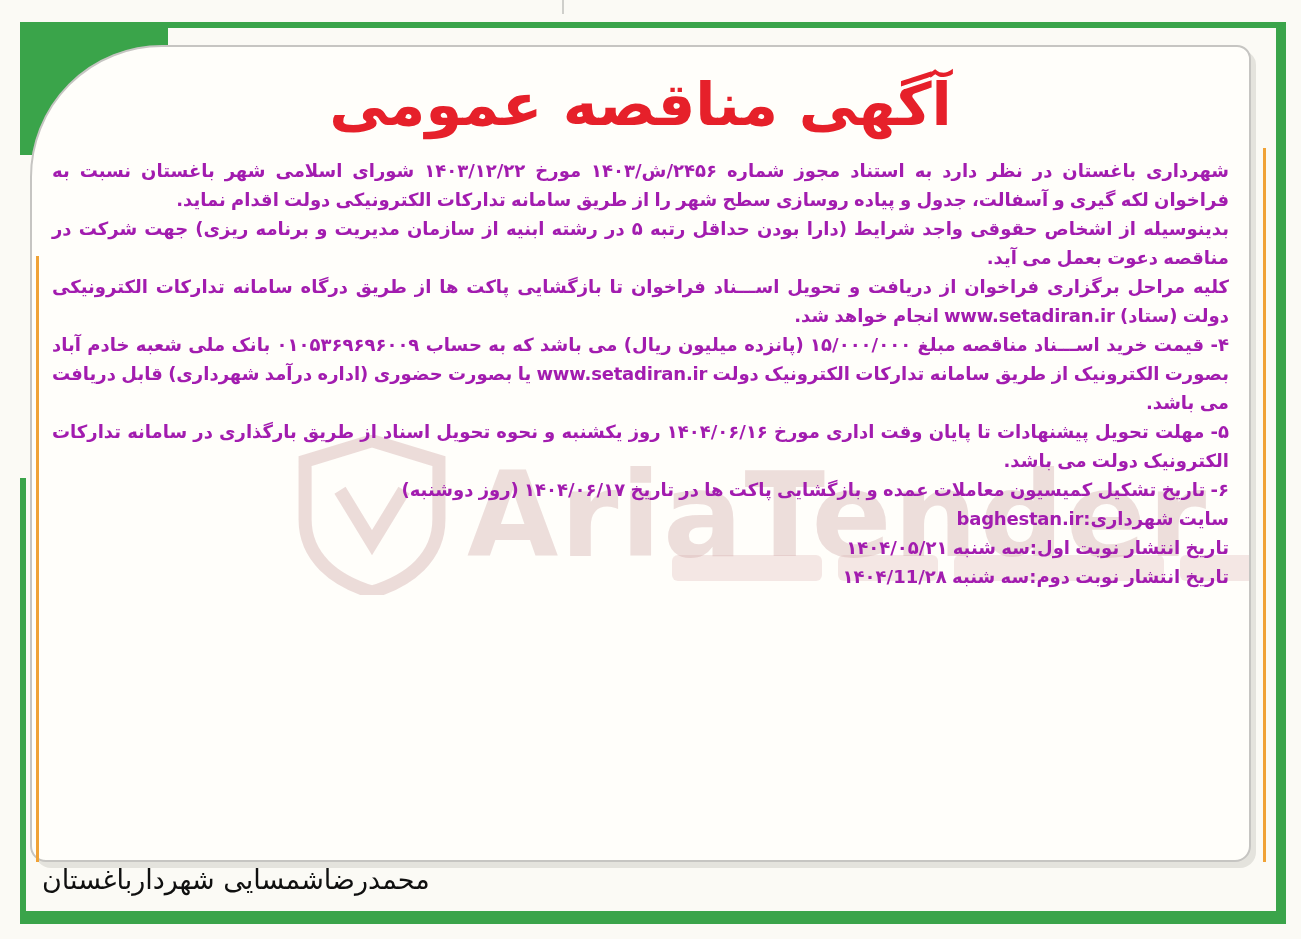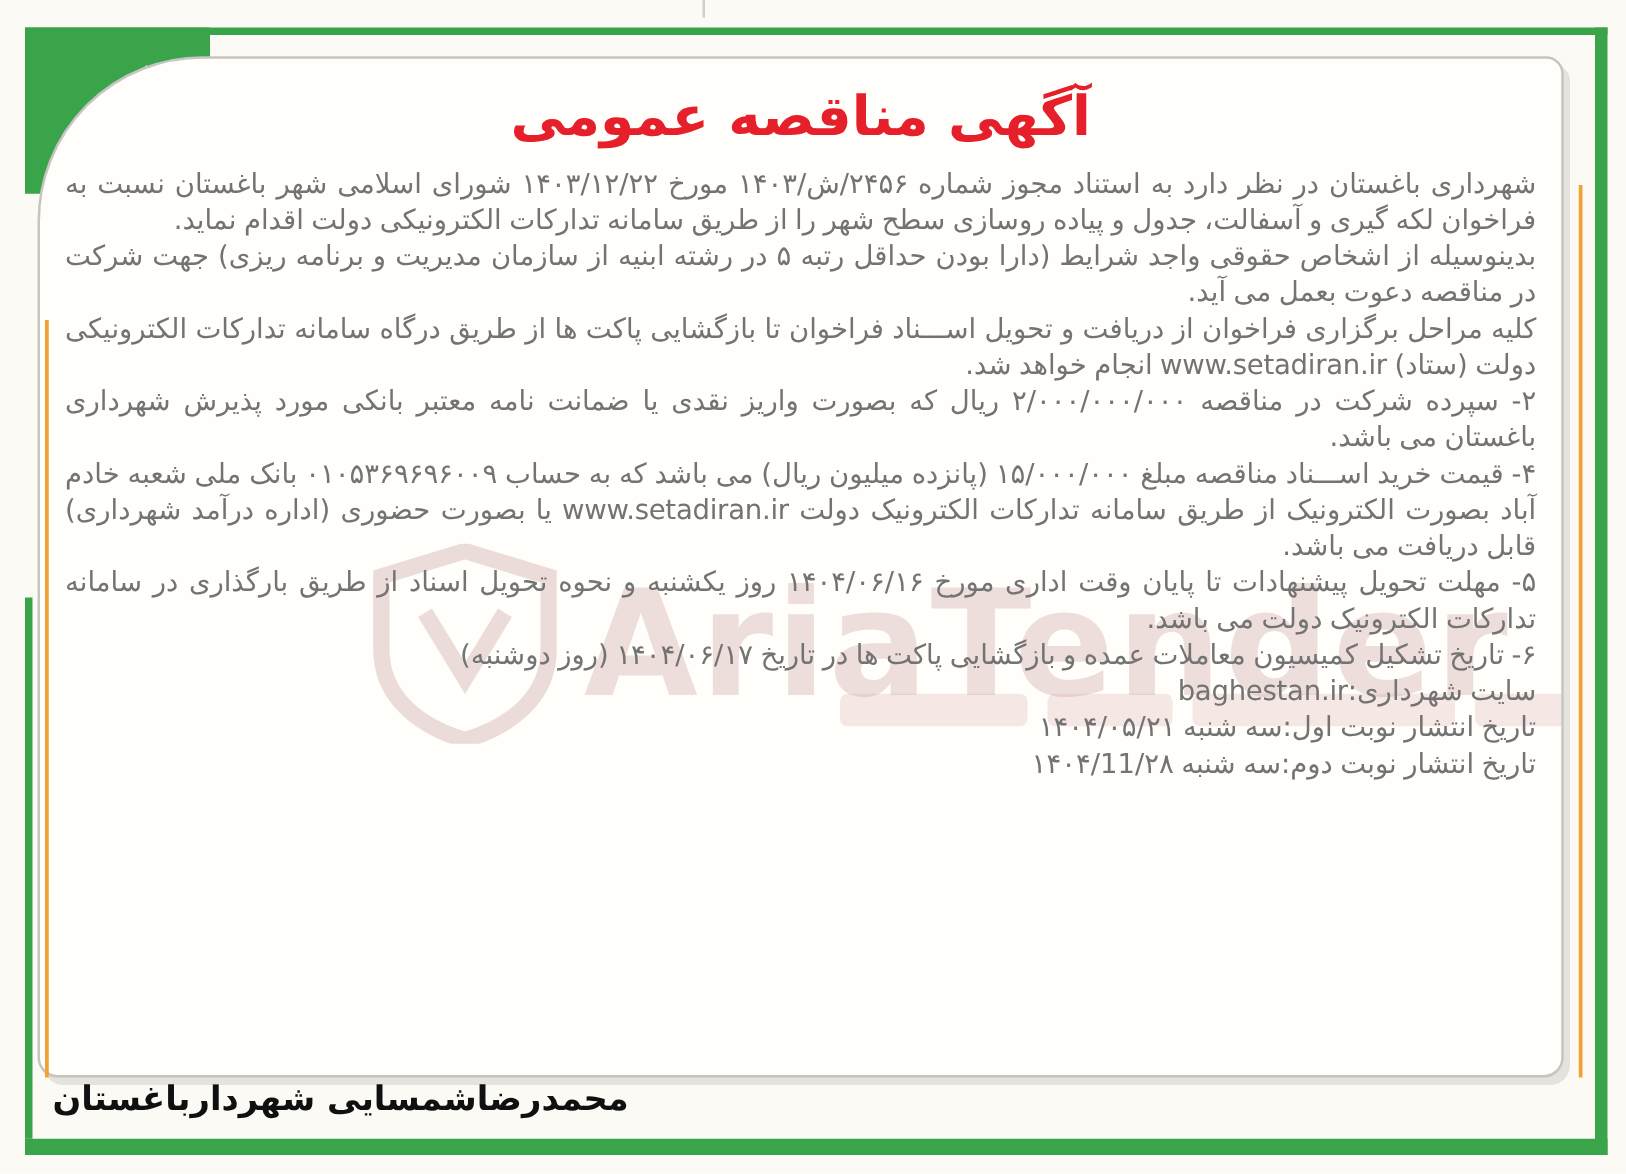--- a/index.html
+++ b/index.html
@@ -30,41 +30,41 @@
     background:var(--green);z-index:1;
     display:flex;align-items:center;justify-content:center;
   }
   .badge span{
     transform:rotate(-47deg) translate(-6px,-4px);
     color:#ffffff;font-weight:bold;font-size:22px;direction:rtl;white-space:nowrap;
     letter-spacing:1px;
   }
   .title{
     margin:14px 30px 0 30px;text-align:center;
-    color:var(--red);font-size:44px;font-weight:bold;line-height:1.5;
+    color:var(--red);font-size:59px;font-weight:bold;line-height:1.5;
   }
   .body-text{
     position:relative;z-index:3;
     margin:6px 20px 0 20px;direction:rtl;text-align:justify;
-    font-weight:normal;color:#737373;font-size:22px;line-height:29px;
+    font-weight:bold;color:#a21caf;font-size:18px;line-height:29px;
     letter-spacing:-0.2px;word-spacing:-1px;
   }
   .body-text p{margin:0;padding:0;}
   
   .watermark{position:absolute;left:265px;top:388px;display:flex;align-items:center;gap:20px;z-index:1;pointer-events:none;justify-content:center;}
   .watermark .brand{
     font-size:118px;font-weight:bold;color:rgba(196,148,148,0.30);
     letter-spacing:2px;line-height:1;white-space:nowrap;
   }
   .wm-sub{position:absolute;left:640px;top:508px;display:flex;gap:16px;z-index:1;}
   .wm-sub div{height:26px;border-radius:6px;background:rgba(214,168,168,0.26);}
   .wm-sub .w1{width:150px;} .wm-sub .w2{width:100px;} .wm-sub .w3{width:210px;} .wm-sub .w4{width:80px;}
   .signature{
     position:absolute;left:42px;top:864px;z-index:4;
-    direction:rtl;font-weight:bold;font-size:27px;color:#101010;white-space:nowrap;
+    direction:rtl;font-weight:normal;font-size:27px;color:#101010;white-space:nowrap;
   }
   .artifact{position:absolute;left:562px;top:0;width:2px;height:14px;background:#cfcfcb;}
 </style>
 </head>
 <body>
 
 <div class="page" style="--green:#3aa44a;--orange:#f0a236;--red:#e6202a;">
 
   <div class="artifact"></div>
 
@@ -92,21 +92,20 @@
       <div class="w3"></div>
       <div class="w4"></div>
     </div>
 
     <div class="title">آگهی مناقصه عمومی</div>
 
     <div class="body-text">
       <p>شهرداری باغستان در نظر دارد به استناد مجوز شماره ۲۴۵۶/ش/۱۴۰۳ مورخ ۱۴۰۳/۱۲/۲۲ شورای اسلامی شهر باغستان نسبت به فراخوان لکه گیری و آسفالت، جدول و پیاده روسازی سطح شهر را از طریق سامانه تدارکات الکترونیکی دولت اقدام نماید.</p>
       <p>بدینوسیله از اشخاص حقوقی واجد شرایط (دارا بودن حداقل رتبه ۵ در رشته ابنیه از سازمان مدیریت و برنامه ریزی) جهت شرکت در مناقصه دعوت بعمل می آید.</p>
       <p>کلیه مراحل برگزاری فراخوان از دریافت و تحویل اســـناد فراخوان تا بازگشایی پاکت ها از طریق درگاه سامانه تدارکات الکترونیکی دولت (ستاد) www.setadiran.ir انجام خواهد شد.</p>
-      <p>۲- سپرده شرکت در مناقصه ۲/۰۰۰/۰۰۰/۰۰۰ ریال که بصورت واریز نقدی یا ضمانت نامه معتبر بانکی مورد پذیرش شهرداری باغستان می باشد.</p>
       <p>۴- قیمت خرید اســـناد مناقصه مبلغ ۱۵/۰۰۰/۰۰۰ (پانزده میلیون ریال) می باشد که به حساب ۰۱۰۵۳۶۹۶۹۶۰۰۹ بانک ملی شعبه خادم آباد بصورت الکترونیک از طریق سامانه تدارکات الکترونیک دولت www.setadiran.ir یا بصورت حضوری (اداره درآمد شهرداری) قابل دریافت می باشد.</p>
       <p>۵- مهلت تحویل پیشنهادات تا پایان وقت اداری مورخ ۱۴۰۴/۰۶/۱۶ روز یکشنبه و نحوه تحویل اسناد از طریق بارگذاری در سامانه تدارکات الکترونیک دولت می باشد.</p>
       <p>۶- تاریخ تشکیل کمیسیون معاملات عمده و بازگشایی پاکت ها در تاریخ ۱۴۰۴/۰۶/۱۷ (روز دوشنبه)</p>
       <p>سایت شهرداری:baghestan.ir</p>
       <p>تاریخ انتشار نوبت اول:سه شنبه ۱۴۰۴/۰۵/۲۱</p>
       <p>تاریخ انتشار نوبت دوم:سه شنبه ۱۴۰۴/11/۲۸</p>
     </div>
   </div>
 
   <div class="orange-left"></div>

